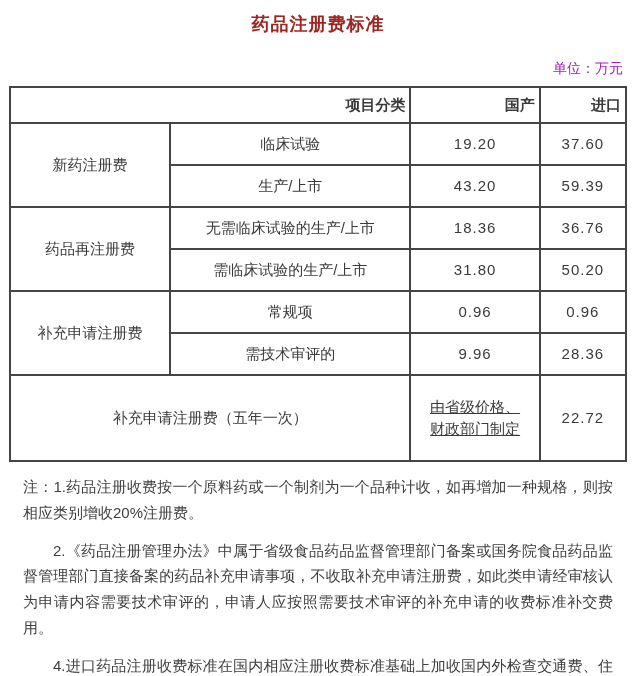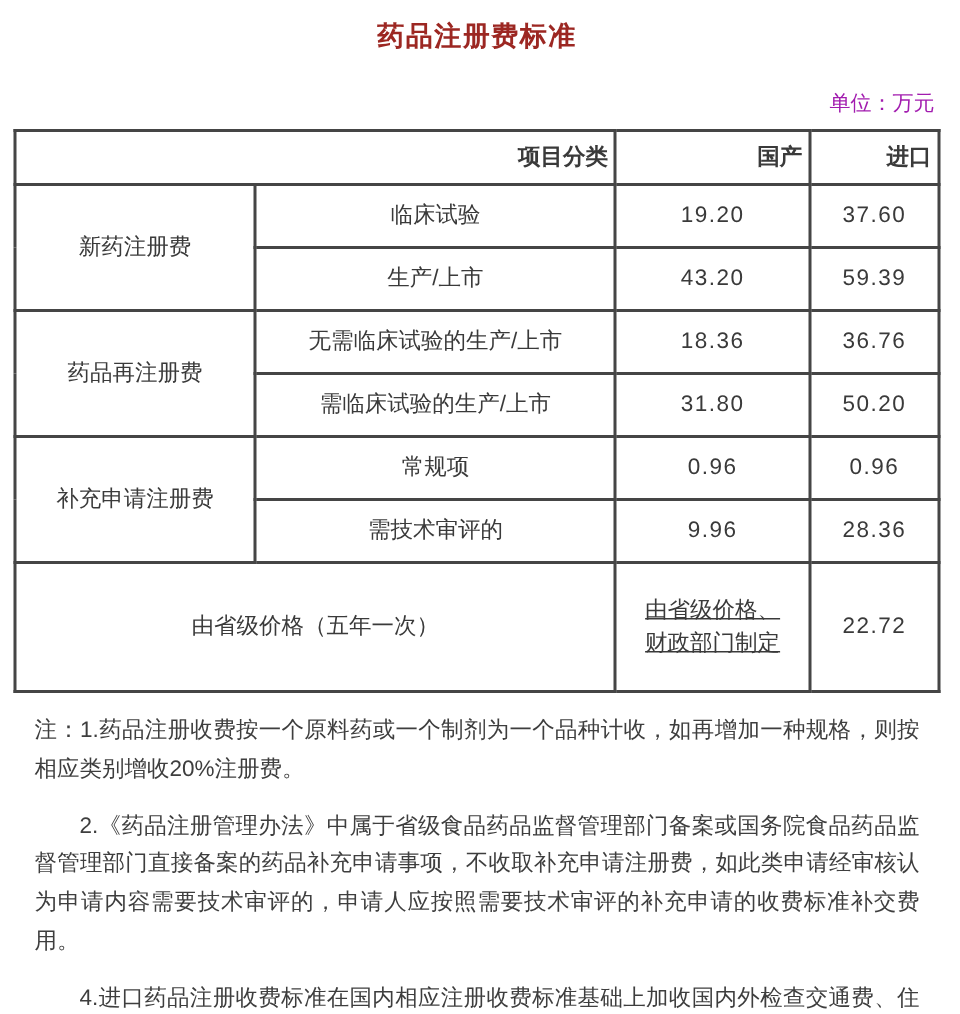--- a/index.html
+++ b/index.html
@@ -130,21 +130,21 @@
         <td class="num">0.96</td>
         <td class="num">0.96</td>
       </tr>
       <tr>
         <td>需技术审评的</td>
         <td class="num">9.96</td>
         <td class="num">28.36</td>
       </tr>
 
       <tr class="footer-row">
-        <td colspan="2">由省级价格（五年一次）</td>
+        <td colspan="2">补充申请注册费（五年一次）</td>
         <td class="prewrap">由省级价格、
 财政部门制定</td>
         <td class="num">22.72</td>
       </tr>
     </tbody>
   </table>
 
   <div class="notes">
     <p class="note-1">注：1.药品注册收费按一个原料药或一个制剂为一个品种计收，如再增加一种规格，则按相应类别增收20%注册费。</p>
     <p class="indent note-2">2.《药品注册管理办法》中属于省级食品药品监督管理部门备案或国务院食品药品监督管理部门直接备案的药品补充申请事项，不收取补充申请注册费，如此类申请经审核认为申请内容需要技术审评的，申请人应按照需要技术审评的补充申请的收费标准补交费用。</p>

